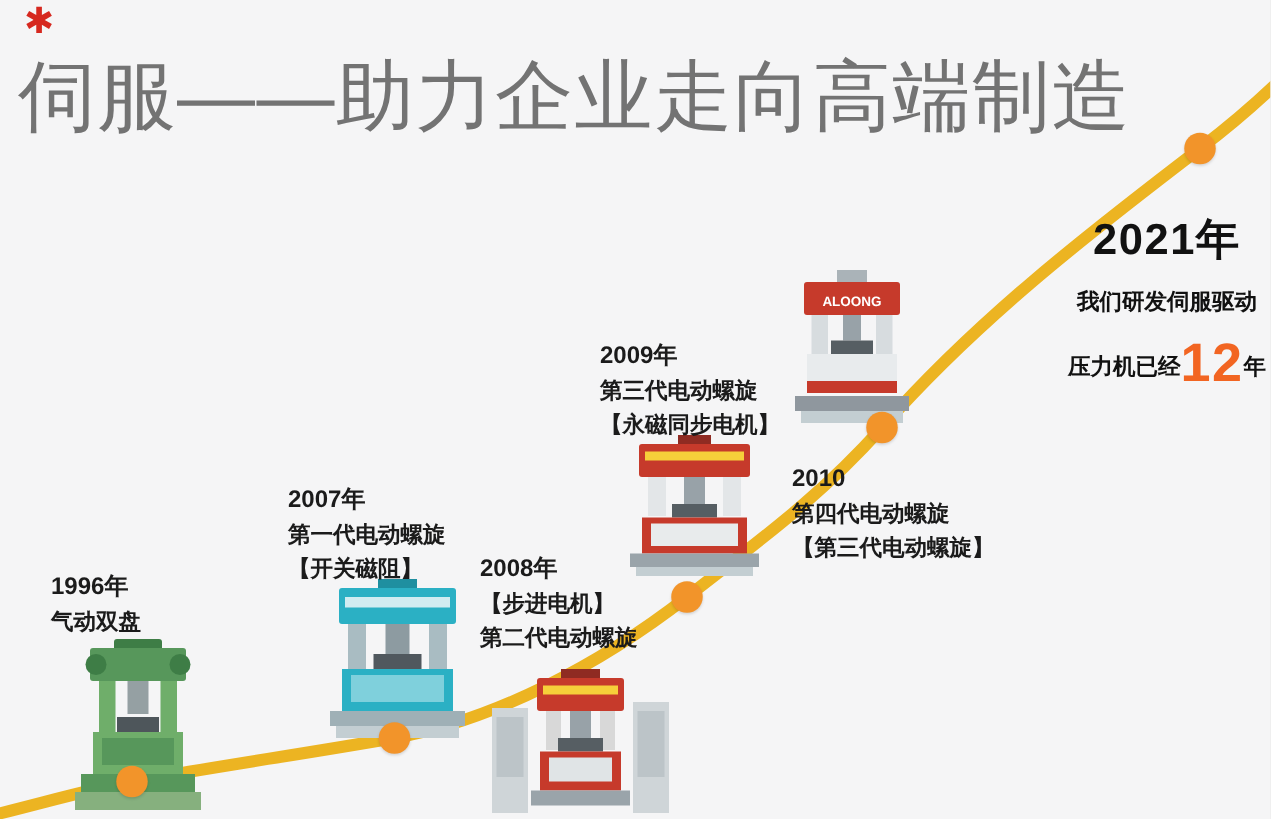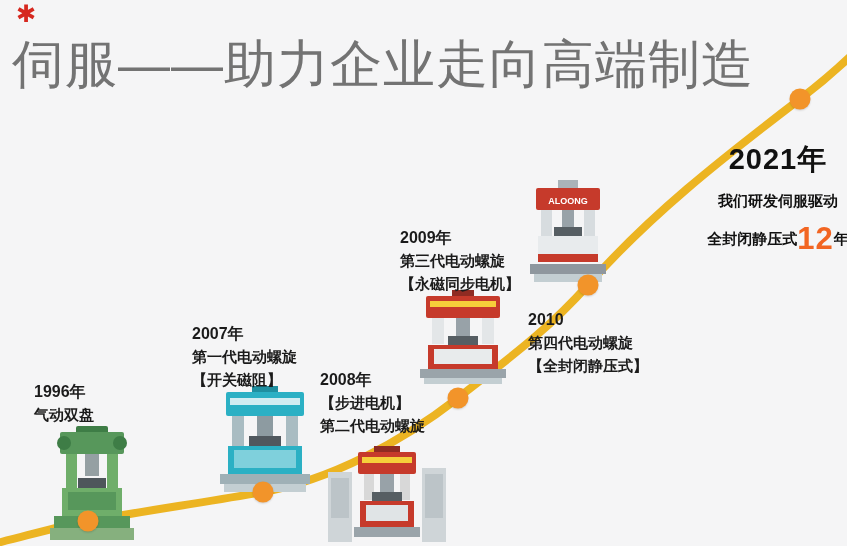--- a/index.html
+++ b/index.html
@@ -27,21 +27,21 @@
   .ms .year { font-size:16px; }
   .dot {
     position:absolute; z-index:4; width:21px; height:21px; border-radius:50%;
     background:#f2942a; transform:translate(-50%,-50%);
     box-shadow:0 1px 2px rgba(0,0,0,0.15);
   }
   .final { position:absolute; z-index:3; text-align:center; color:#111; }
   .final .year { font-size:29px; font-weight:800; letter-spacing:1px; }
   .final .l1 { font-size:15px; font-weight:700; margin-top:12px; }
   .final .l2 { font-size:15px; font-weight:700; margin-top:10px; }
-  .final .hl { font-size:31px; font-weight:800; color:#f26522; vertical-align:-5px; letter-spacing:1px; }
+  .final .hl { font-size:36px; font-weight:800; color:#f26522; vertical-align:-5px; letter-spacing:1px; }
 </style>
 </head>
 <body>
 
 <div class="stage">
 
   <div class="logo">✱</div>
 
   <h1 class="title">伺服——助力企业走向高端制造</h1>
 
@@ -148,27 +148,27 @@
 
   <div class="ms" style="left:400px; top:226px; width:140px;">
     <div class="year">2009年</div>
     <div>第三代电动螺旋</div>
     <div>【永磁同步电机】</div>
   </div>
 
   <div class="ms" style="left:528px; top:308px; width:140px;">
     <div class="year">2010</div>
     <div>第四代电动螺旋</div>
-    <div>【全封闭静压式】</div>
+    <div>【第三代电动螺旋】</div>
   </div>
 
   <div class="final" style="left:700px; top:140px; width:156px;">
     <div class="year">2021年</div>
     <div class="l1">我们研发伺服驱动</div>
-    <div class="l2"><span>全封闭静压式</span><span class="hl">12</span><span>年</span></div>
+    <div class="l2"><span>压力机已经</span><span class="hl">12</span><span>年</span></div>
   </div>
 
   <div class="dot" style="left:88px;  top:521px;"></div>
   <div class="dot" style="left:263px; top:492px;"></div>
   <div class="dot" style="left:458px; top:398px;"></div>
   <div class="dot" style="left:588px; top:285px;"></div>
   <div class="dot" style="left:800px; top:99px;"></div>
 
 </div>
 

